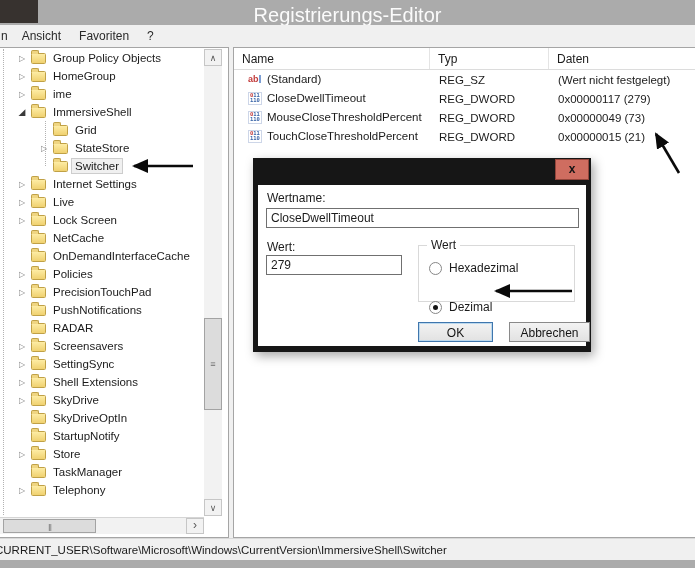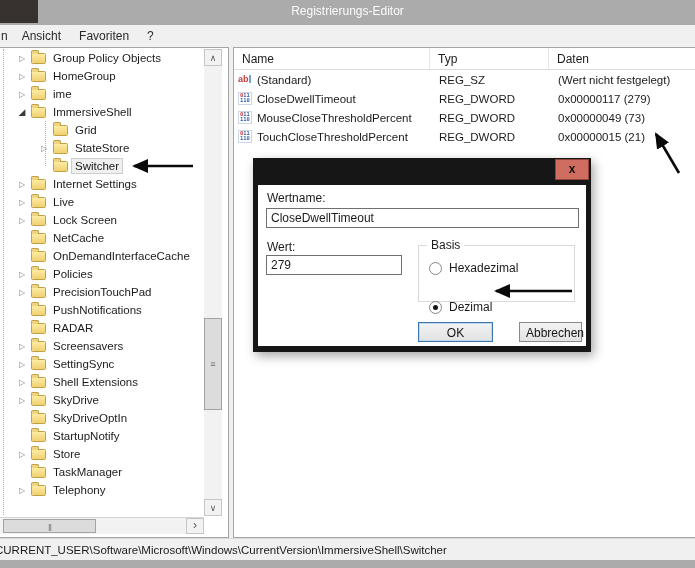--- a/index.html
+++ b/index.html
@@ -2,21 +2,21 @@
 <html><head>
 <meta charset="utf-8">
 <style>
   html,body{margin:0;padding:0;background:#fff;}
   *{box-sizing:border-box;}
   .window{position:relative;width:695px;height:568px;background:#f0f0f0;
     font-family:"Liberation Sans",sans-serif;font-size:12px;color:#1b1b1b;overflow:hidden;}
   
   .titlebar{position:absolute;left:0;top:0;right:0;height:25px;background:#ababab;}
   .corner-box{position:absolute;left:0;top:0;width:38px;height:23px;background:#37322f;}
-  .win-title{position:absolute;left:0;right:0;top:4px;text-align:center;color:#fbfbfb;font-size:12px;}
+  .win-title{position:absolute;left:0;right:0;top:4px;text-align:center;color:#fbfbfb;font-size:20px;}
   
   .menubar{position:absolute;left:0;top:25px;right:0;height:22px;background:#f0f0f0;display:flex;align-items:center;}
   .menu-item{padding:3px 9px;color:#2a2a2a;}
   .menu-item.partial{padding-left:1px;padding-right:5px;}
   
   .tree-panel{position:absolute;left:0;top:47px;width:229px;bottom:30px;background:#fff;
     border-top:1px solid #a5a5a5;border-right:1px solid #a5a5a5;border-bottom:1px solid #a5a5a5;overflow:hidden;}
   .list-panel{position:absolute;left:233px;top:47px;right:0;bottom:30px;background:#fff;
     border-top:1px solid #a5a5a5;border-left:1px solid #a5a5a5;border-bottom:1px solid #a5a5a5;overflow:hidden;}
   
@@ -48,21 +48,21 @@
   .hbtn{position:absolute;left:186px;top:0;width:18px;height:16px;background:#f2f2f2;border:1px solid #c6c6c6;
     color:#5a5a5a;font-size:12px;line-height:13px;text-align:center;}
   
   .list-header{position:absolute;left:0;top:0;right:0;height:22px;background:#fff;border-bottom:1px solid #dcdcdc;display:flex;}
   .hcell{padding:4px 14px 0 8px;color:#1b1b1b;}
   .hcell.h-name{width:196px;border-right:1px solid #e4e4e4;}
   .hcell.h-typ{width:119px;border-right:1px solid #e4e4e4;}
   .hcell.h-daten{flex:1;}
   .list-rows{position:absolute;left:0;top:22px;right:0;bottom:0;font-size:11.5px;}
   .list-row{display:flex;align-items:center;height:19px;white-space:nowrap;}
-  .c-name{width:196px;display:flex;align-items:flex-end;padding-left:4px;overflow:hidden;}
+  .c-name{width:196px;display:flex;align-items:flex-start;padding-left:14px;overflow:hidden;}
   .c-typ{width:119px;padding-left:9px;}
   .c-daten{flex:1;padding-left:9px;}
   .vicon{flex:none;width:14px;height:13px;margin-right:5px;position:relative;background:#fff;}
   .icon-string i{font-style:normal;font-weight:bold;font-size:9px;color:#c23b3b;position:absolute;left:0;top:1px;}
   .icon-string::after{content:"";position:absolute;right:1px;top:2px;width:2px;height:8px;background:#7d9fd4;}
   .icon-dword{border:1px solid #cdd6e8;}
   .icon-dword i{display:block;font-style:normal;font-family:"DejaVu Sans Mono",monospace;
     font-size:5.5px;line-height:5px;font-weight:bold;color:#3b65a8;padding-left:1px;}
   .icon-dword u{text-decoration:none;color:#c23b3b;}
   
@@ -86,21 +86,21 @@
   #wert-input{left:8px;top:70px;width:136px;}
   .groupbox{position:absolute;left:160px;top:60px;width:157px;height:57px;border:1px solid #d9d9d9;}
   .gb-label{position:absolute;left:8px;top:-8px;background:#fff;padding:0 4px;}
   .radio-row{position:absolute;left:10px;display:flex;align-items:center;gap:7px;text-align:right;}
   .radio-row.r1{top:15px;} .radio-row.r2{top:24px;margin-top:30px;}
   .radio{flex:none;width:13px;height:13px;border:1px solid #878787;border-radius:50%;background:#fff;position:relative;}
   .radio.checked::after{content:"";position:absolute;left:3px;top:3px;width:5px;height:5px;border-radius:50%;background:#141414;}
   .dlg-btn{position:absolute;height:20px;background:linear-gradient(#f3f3f3,#e2e2e2);border:1px solid #8a8a8a;
     font-family:"Liberation Sans",sans-serif;font-size:12px;color:#141414;text-align:center;line-height:18px;}
   #ok-btn{left:160px;top:137px;width:75px;border-color:#3f76ad;box-shadow:inset 0 0 0 1px #bcd9ee;}
-  #cancel-btn{left:261px;top:137px;width:63px;}
+  #cancel-btn{left:251px;top:137px;width:81px;}
   
   .annotations{position:absolute;left:0;top:0;z-index:20;pointer-events:none;}
 </style>
 </head>
 <body>
 
 <div class="window">
 
   <div class="titlebar">
     <div class="corner-box"></div>
@@ -314,21 +314,21 @@
   <div class="bottomstrip"></div>
 
   <div class="dialog">
     <div class="dlg-close">x</div>
     <div class="dlg-body">
       <div class="dlg-label" id="wertname-label">Wertname:</div>
       <input class="dlg-input" id="name-input" value="CloseDwellTimeout" style="">
       <div class="dlg-label" id="wert-label">Wert:</div>
       <input class="dlg-input" id="wert-input" value="279" style="">
       <div class="groupbox">
-        <div class="gb-label">Basis</div>
+        <div class="gb-label">Wert</div>
         <div class="radio-row r1">
           <span class="radio" id="radio-hex"></span>
           <span>Hexadezimal</span>
         </div>
         <div class="radio-row r2">
           <span class="radio checked" id="radio-dec"></span>
           <span>Dezimal</span>
         </div>
       </div>
       <button class="dlg-btn" id="ok-btn">OK</button>

